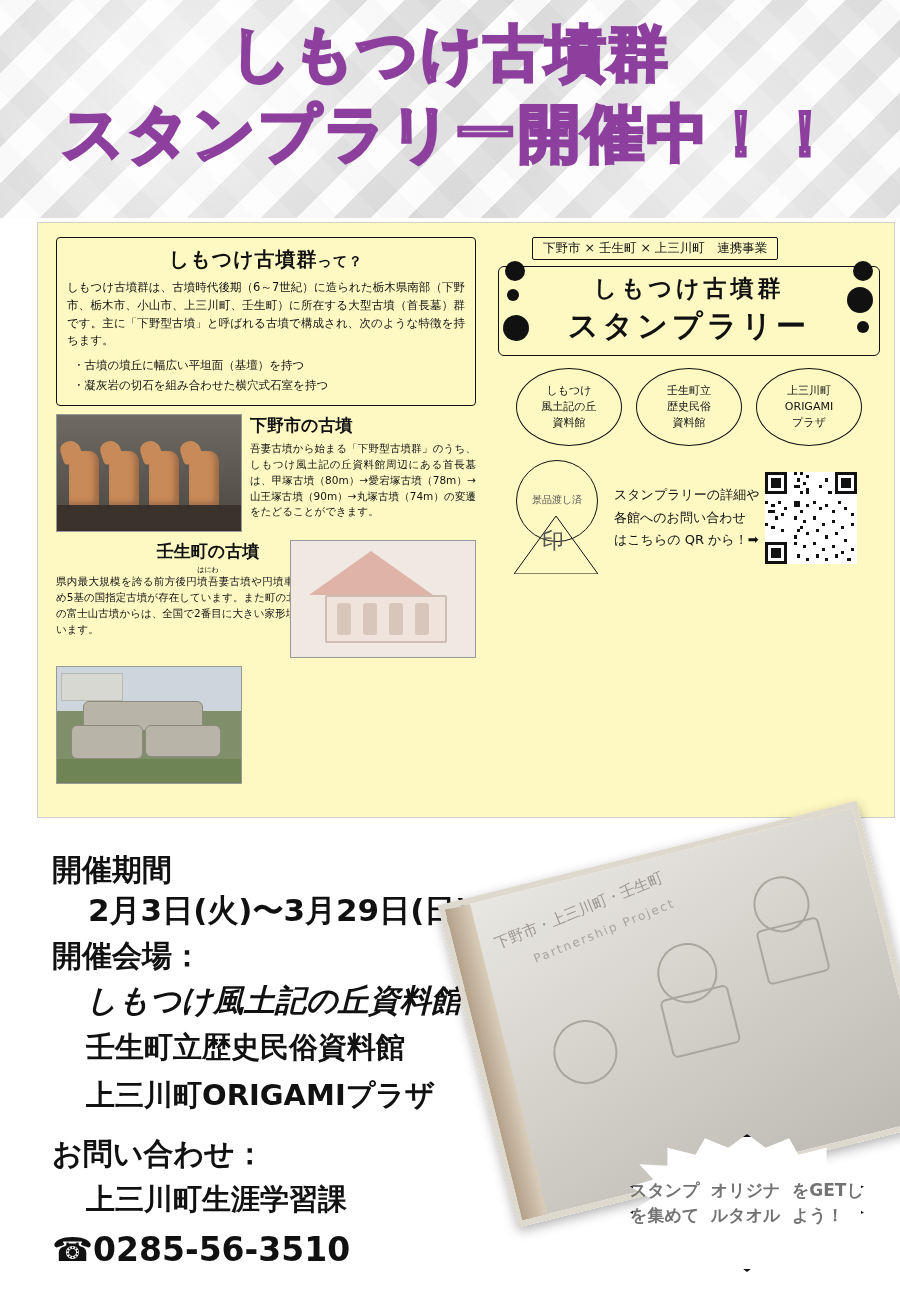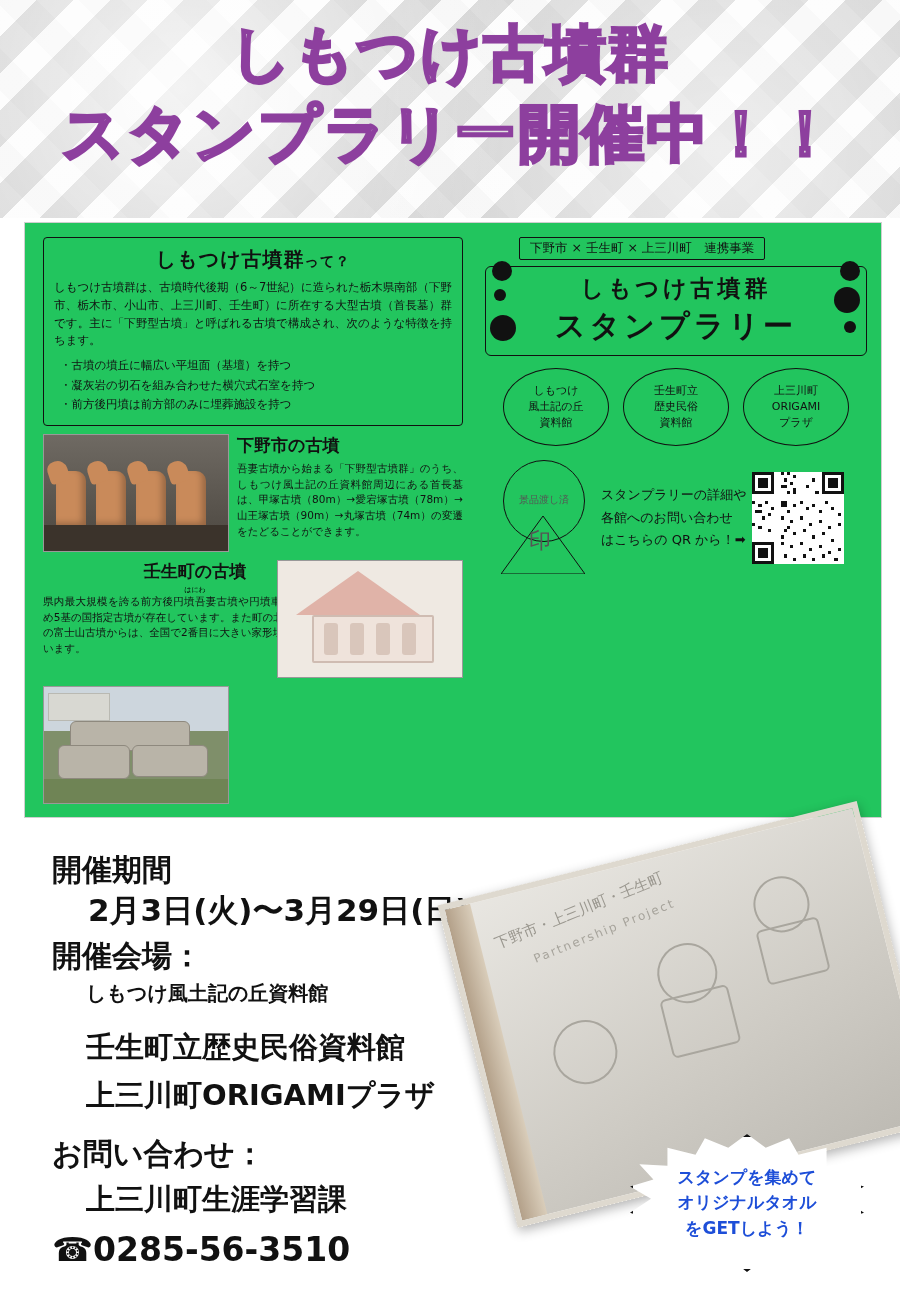--- a/index.html
+++ b/index.html
@@ -29,22 +29,22 @@
     font-size:60px;font-weight:bold;letter-spacing:2px;line-height:1.25;
     color:#e2e2e2;
     -webkit-text-stroke:3px #8d3f9e;
     text-shadow:0 0 2px #8d3f9e;
     white-space:nowrap;
   }
   #banner .title .l2{display:block;font-size:62px;margin-top:4px;}
 
   
   #flyer{
-    position:absolute;left:24px;top:222px;width:858px;height:596px;
-    background:#22c55e;border:1px solid #cfcfcf;box-sizing:border-box;
+    position:absolute;left:37px;top:222px;width:858px;height:596px;
+    background:#fef9c3;border:1px solid #cfcfcf;box-sizing:border-box;
   }
   #flyer-inner{position:absolute;inset:8px;}
 
   
   .leftcol{position:absolute;left:10px;top:6px;width:420px;}
   .box-intro{
     border:1px solid #111;border-radius:4px;padding:8px 10px 10px;
     box-sizing:border-box;width:420px;
   }
   .box-intro h2{
@@ -161,21 +161,21 @@
   .qr-text{font-size:13px;line-height:1.75;color:#111;}
   .qr-box{width:92px;height:92px;margin-left:6px;flex:0 0 92px;}
 
   
   #bottom{position:absolute;left:0;top:818px;width:900px;height:482px;background:#fff;}
   .b-red{color:#e60012;font-weight:bold;}
   .b-line{position:absolute;white-space:nowrap;font-weight:bold;color:#111;}
   #l-kikan{left:52px;top:32px;font-size:30px;}
   #l-kikan-v{left:88px;top:72px;font-size:31px;}
   #l-kaijo{left:52px;top:118px;font-size:30px;}
-  #v1{left:86px;top:162px;font-size:20px;}
+  #v1{left:86px;top:162px;font-size:31px;font-style:italic;}
   #v2{left:86px;top:210px;font-size:29px;}
   #v3{left:86px;top:258px;font-size:29px;}
   #l-toi{left:52px;top:316px;font-size:30px;}
   #v4{left:86px;top:362px;font-size:29px;}
   #v5{left:52px;top:412px;font-size:33px;}
 
   
   #towel{
     position:absolute;left:470px;top:850px;width:420px;height:320px;
     transform:rotate(-14deg);
@@ -196,22 +196,22 @@
 
   
   #burst{
     position:absolute;left:630px;top:1134px;width:234px;height:138px;
   }
   #burst .star{
     position:absolute;inset:0;background:#fff;border:3px solid #111;
     clip-path:polygon(50% 0%,58% 10%,68% 3%,72% 15%,84% 10%,84% 23%,96% 22%,90% 33%,100% 38%,91% 47%,100% 57%,89% 63%,95% 74%,83% 76%,85% 89%,73% 84%,69% 96%,59% 88%,50% 100%,41% 88%,31% 96%,27% 84%,15% 89%,17% 76%,5% 74%,11% 63%,0% 57%,9% 47%,0% 38%,10% 33%,4% 22%,16% 23%,16% 10%,28% 15%,32% 3%,42% 10%);
   }
   #burst .txt{
-    position:absolute;inset:0;display:flex;flex-direction:column;justify-content:center;align-items:center;
-    font-size:17px;font-weight:bold;color:#1d4ed8;line-height:1.5;text-align:center;
+    position:absolute;inset:0;display:flex;justify-content:center;align-items:center;
+    font-size:17px;font-weight:bold;color:#737373;line-height:1.5;text-align:left;
   }
 </style>
 </head>
 <body>
 
 <div id="banner">
   <div class="blur"></div>
   <div class="title">
     <span>しもつけ古墳群</span>
     <span class="l2">スタンプラリー開催中！！</span>
@@ -224,21 +224,20 @@
   <div class="leftcol">
 
     <div class="box-intro">
       <h2>
         <span>しもつけ古墳群</span><span class="small">って？</span>
       </h2>
       <p>しもつけ古墳群は、古墳時代後期（6～7世紀）に造られた栃木県南部（下野市、栃木市、小山市、上三川町、壬生町）に所在する大型古墳（首長墓）群です。主に「下野型古墳」と呼ばれる古墳で構成され、次のような特徴を持ちます。</p>
       <ul>
         <li>・古墳の墳丘に幅広い平坦面（基壇）を持つ</li>
         <li>・凝灰岩の切石を組み合わせた横穴式石室を持つ</li>
-        <li>・前方後円墳は前方部のみに埋葬施設を持つ</li>
       </ul>
     </div>
 
     <div class="sec">
       <div class="photo">
         <div class="ph-horses">
           <div class="horse h1"></div>
               <div class="horse h2"></div>
           <div class="horse h3"></div>
               <div class="horse h4"></div>

